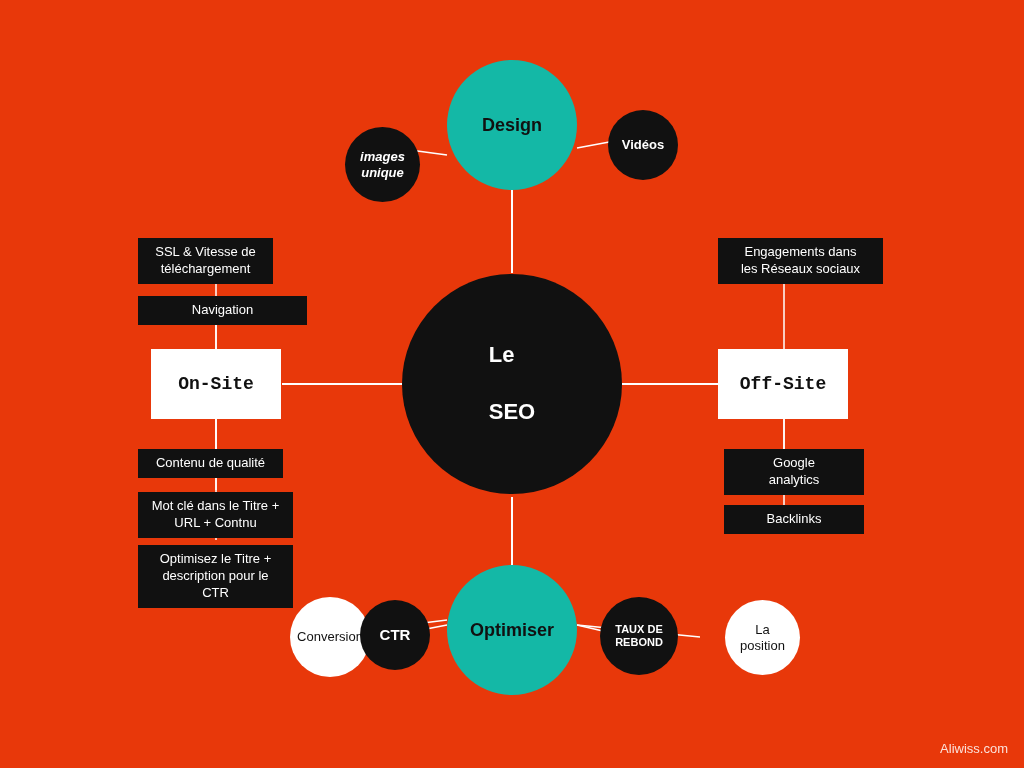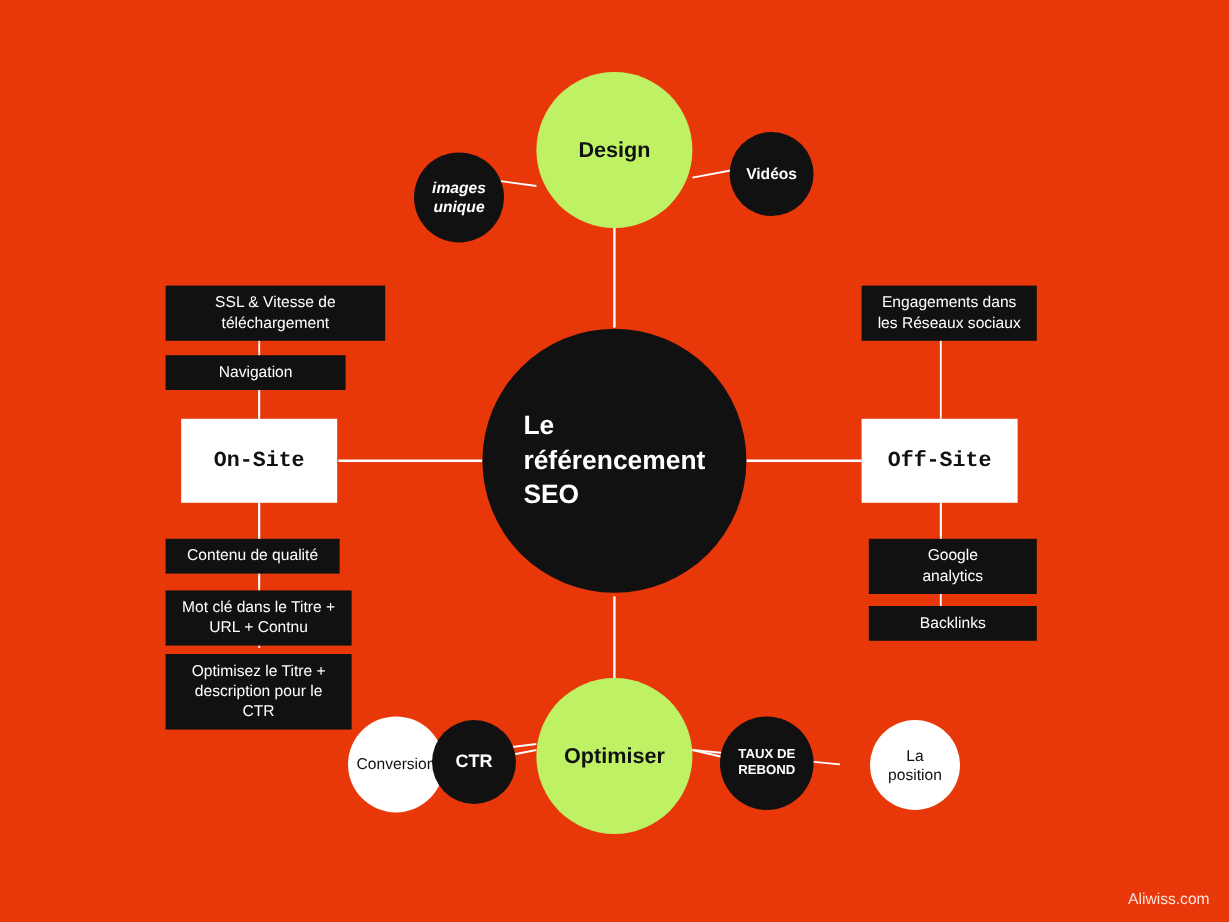--- a/index.html
+++ b/index.html
@@ -43,21 +43,21 @@
       font-size: 22px;
       font-weight: bold;
       line-height: 1.3;
     }
 
     
     .medium-circle {
       position: absolute;
       width: 130px;
       height: 130px;
-      background: #bef264;
+      background: #14b8a6;
       border-radius: 50%;
       display: flex;
       align-items: center;
       justify-content: center;
       text-align: right;
       z-index: 10;
     }
 
     .medium-circle-text {
       font-size: 18px;
@@ -182,21 +182,21 @@
   <line x1="447" y1="625" x2="395" y2="635" stroke="white" stroke-width="1.5"></line>
 
   <line x1="577" y1="625" x2="620" y2="635" stroke="white" stroke-width="1.5"></line>
 
   <line x1="577" y1="625" x2="700" y2="637" stroke="white" stroke-width="1.5"></line>
 </svg>
 
 <div class="center-circle" style="left: 512px; top: 384px; transform: translate(-50%, -50%);">
   <div class="center-circle-text">
     <span>Le</span><br>
-    <span>référencement</span><br>
+    <br>
     <span>SEO</span>
   </div>
 </div>
 
 <div class="medium-circle" style="left: 447px; top: 60px;">
   <span class="medium-circle-text">Design</span>
 </div>
 
 <div class="medium-circle" style="left: 447px; top: 565px;">
   <span class="medium-circle-text">Optimiser</span>
@@ -211,41 +211,41 @@
 </div>
 
 <div class="small-circle" style="width:75px; height:75px; left:345px; top:127px; font-size:13px;font-style:italic;">
   <span>images<br>unique</span>
 </div>
 
 <div class="small-circle" style="width:70px; height:70px; left:608px; top:110px; font-size:13px;">
   <span>Vidéos</span>
 </div>
 
-<div class="label-box" style="width:183px; left:138px; top:238px;">
+<div class="label-box" style="width:135px; left:138px; top:238px;">
   <span>SSL &amp; Vitesse de<br>téléchargement</span>
 </div>
 
-<div class="label-box" style="width:150px; left:138px; top:296px;align-items:flex-end;">
+<div class="label-box" style="width:169px; left:138px; top:296px;align-items:flex-end;">
   <span>Navigation</span>
 </div>
 
 <div class="label-box" style="width:145px; left:138px; top:449px;">
   <span>Contenu de qualité</span>
 </div>
 
 <div class="label-box" style="width:155px; left:138px; top:492px;">
   <span>Mot clé dans le Titre +<br>URL + Contnu</span>
 </div>
 
 <div class="label-box" style="width:155px; left:138px; top:545px;">
   <span>Optimisez le Titre +<br>description pour le<br>CTR</span>
 </div>
 
-<div class="label-box" style="width:146px; left:718px; top:238px;">
+<div class="label-box" style="width:165px; left:718px; top:238px;">
   <span>Engagements dans<br>les Réseaux sociaux</span>
 </div>
 
 <div class="label-box" style="width:140px; left:724px; top:449px;">
   <span>Google<br>analytics</span>
 </div>
 
 <div class="label-box" style="width:140px; left:724px; top:505px;">
   <span>Backlinks</span>
 </div>

